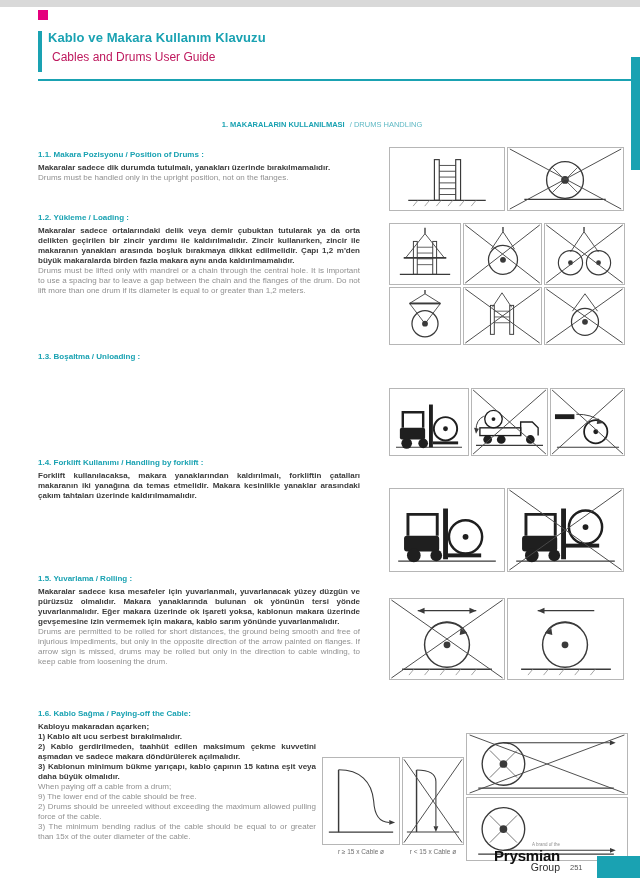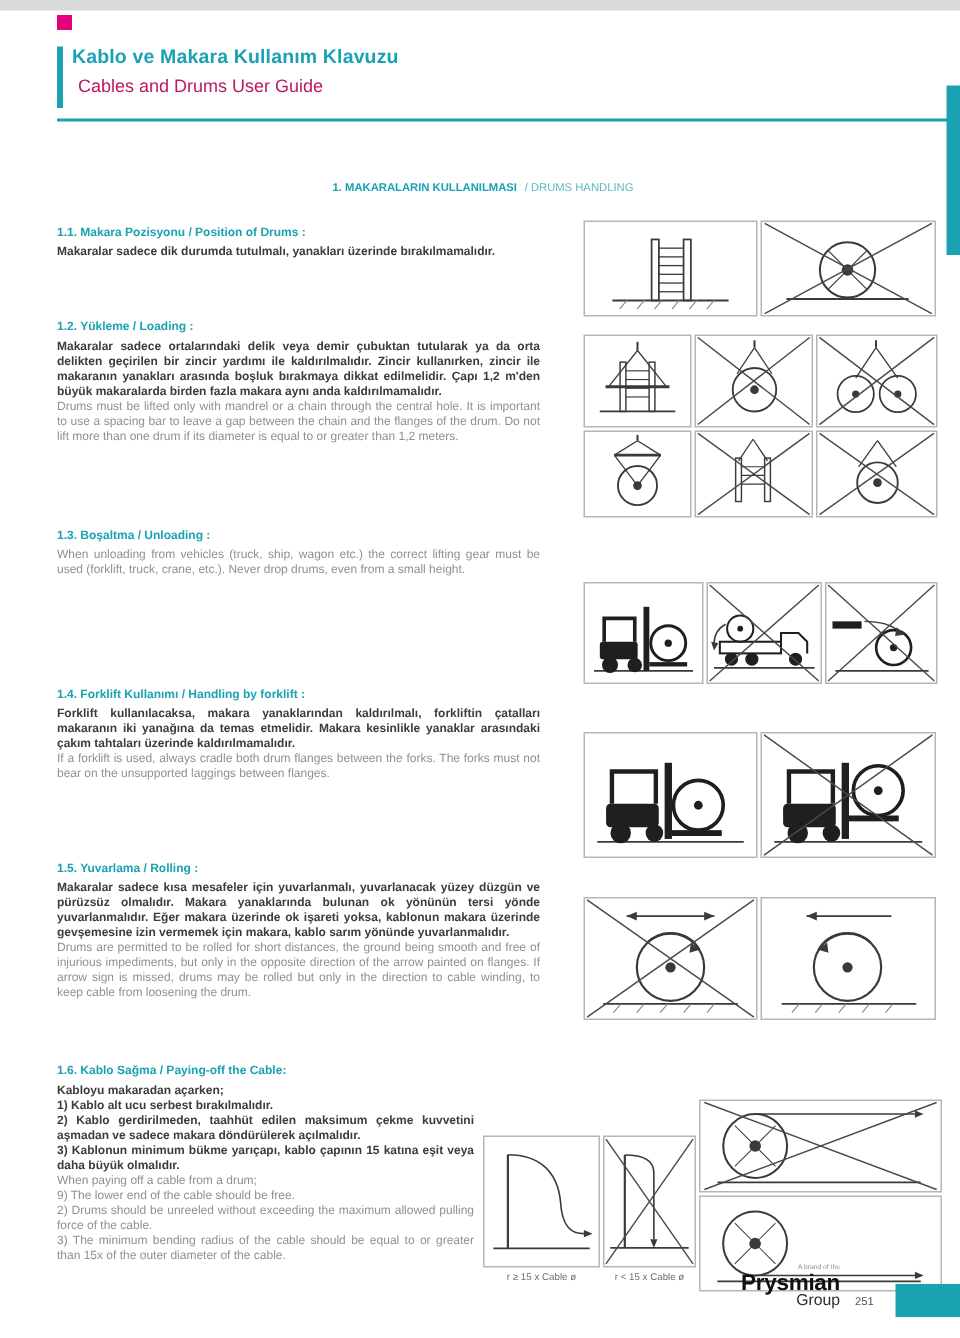--- a/index.html
+++ b/index.html
@@ -58,20 +58,21 @@
   <div class="abs side-tab"></div>
 
   <div class="abs main-heading">
     <span class="mh-tr">1. MAKARALARIN KULLANILMASI</span>
     <span class="mh-en">/ DRUMS HANDLING</span>
   </div>
 
   <div class="sec" style="top:150px;">
     <h3>1.1. Makara Pozisyonu / Position of Drums :</h3>
     <p class="tr">Makaralar sadece dik durumda tutulmalı, yanakları üzerinde bırakılmamalıdır.</p>
+    <p class="en">Drums must be handled only in the upright position, not on the flanges.</p>
   </div>
 
   <div class="illus" style="left:389px;top:147px;width:116px;height:64px;">
     <svg viewBox="0 0 116 64">
       <rect x="45" y="12" width="5" height="42" fill="none" stroke="#3a3a3a" stroke-width="1.2"></rect>
       <rect x="67" y="12" width="5" height="42" fill="none" stroke="#3a3a3a" stroke-width="1.2"></rect>
       <line x1="50" y1="18" x2="67" y2="18" stroke="#3a3a3a" stroke-width="0.9"></line>
       <line x1="50" y1="24" x2="67" y2="24" stroke="#3a3a3a" stroke-width="0.9"></line>
       <line x1="50" y1="30" x2="67" y2="30" stroke="#3a3a3a" stroke-width="0.9"></line>
       <line x1="50" y1="36" x2="67" y2="36" stroke="#3a3a3a" stroke-width="0.9"></line>
@@ -179,21 +180,20 @@
       <line x1="41" y1="6" x2="54" y2="24" stroke="#3a3a3a" stroke-width="0.9"></line>
       <g>
         <line x1="1" y1="1" x2="80" y2="57" stroke="#4a4a4a" stroke-width="1"></line>
         <line x1="80" y1="1" x2="1" y2="57" stroke="#4a4a4a" stroke-width="1"></line>
       </g>
     </svg>
   </div>
 
   <div class="sec" style="top:352px;">
     <h3>1.3. Boşaltma / Unloading :</h3>
-    <p class="en">When unloading from vehicles (truck, ship, wagon etc.) the correct lifting gear must be used (forklift, truck, crane, etc.). Never drop drums, even from a small height.</p>
   </div>
 
   <div class="illus" style="left:389px;top:388px;width:80px;height:68px;">
     <svg viewBox="0 0 80 68">
       <line x1="6" y1="60" x2="74" y2="60" stroke="#3a3a3a" stroke-width="1.2"></line>
       <rect x="10" y="40" width="26" height="12" rx="2" fill="#1f1f1f"></rect>
       <path d="M13 40 L13 24 L34 24 L34 40" fill="none" stroke="#1f1f1f" stroke-width="2.5"></path>
       <rect x="40" y="16" width="4" height="44" fill="#1f1f1f"></rect>
       <rect x="44" y="54" width="26" height="3" fill="#1f1f1f"></rect>
       <circle cx="17" cy="56" r="5.5" fill="#1f1f1f"></circle>
@@ -231,21 +231,20 @@
       <g>
         <line x1="1" y1="1" x2="74" y2="67" stroke="#4a4a4a" stroke-width="1"></line>
         <line x1="74" y1="1" x2="1" y2="67" stroke="#4a4a4a" stroke-width="1"></line>
       </g>
     </svg>
   </div>
 
   <div class="sec" style="top:458px;">
     <h3>1.4. Forklift Kullanımı / Handling by forklift :</h3>
     <p class="tr">Forklift kullanılacaksa, makara yanaklarından kaldırılmalı, forkliftin çatalları makaranın iki yanağına da temas etmelidir. Makara kesinlikle yanaklar arasındaki çakım tahtaları üzerinde kaldırılmamalıdır.</p>
-    <p class="en">If a forklift is used, always cradle both drum flanges between the forks. The forks must not bear on the unsupported laggings between flanges.</p>
   </div>
 
   <div class="illus" style="left:389px;top:488px;width:116px;height:84px;">
     <svg viewBox="0 0 116 84">
       <line x1="8" y1="74" x2="108" y2="74" stroke="#3a3a3a" stroke-width="1.3"></line>
       <rect x="14" y="48" width="36" height="16" rx="3" fill="#1f1f1f"></rect>
       <path d="M18 48 L18 26 L48 26 L48 48" fill="none" stroke="#1f1f1f" stroke-width="3"></path>
       <rect x="54" y="20" width="5" height="52" fill="#1f1f1f"></rect>
       <rect x="59" y="66" width="34" height="4" fill="#1f1f1f"></rect>
       <circle cx="24" cy="68" r="7" fill="#1f1f1f"></circle>

